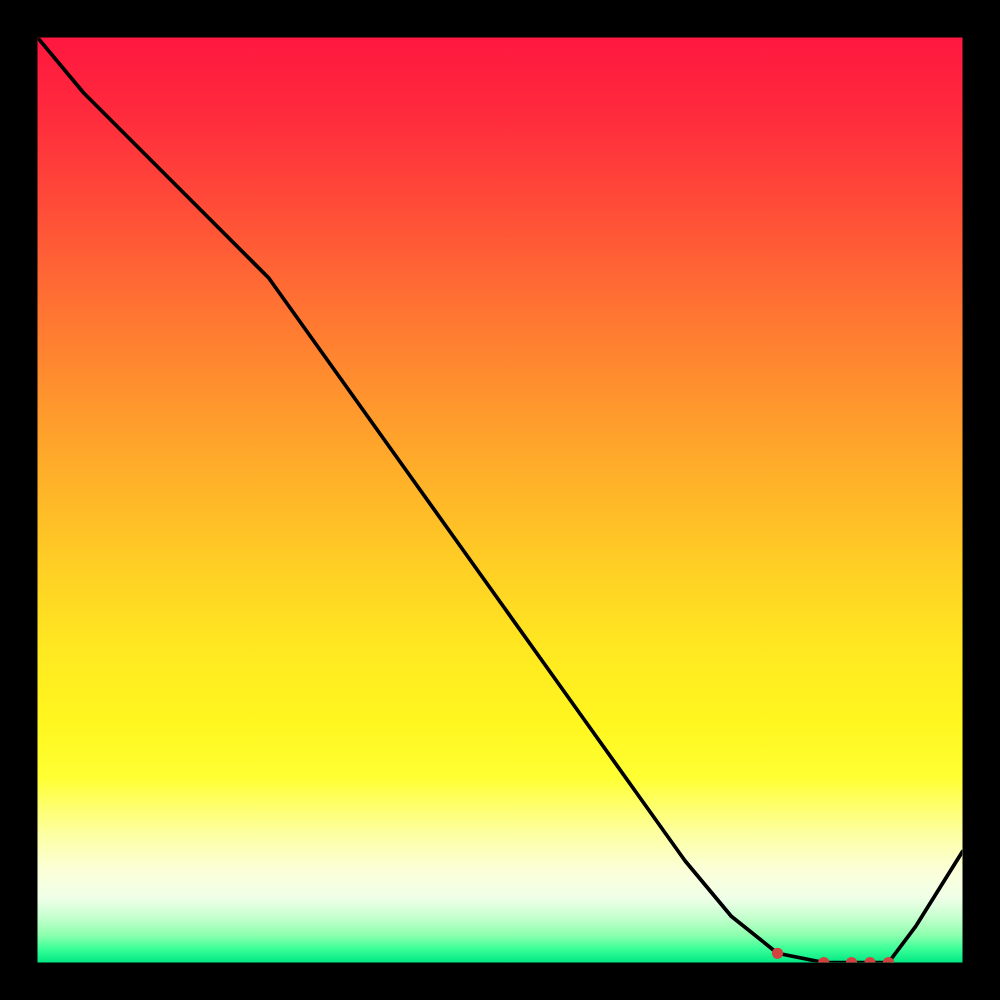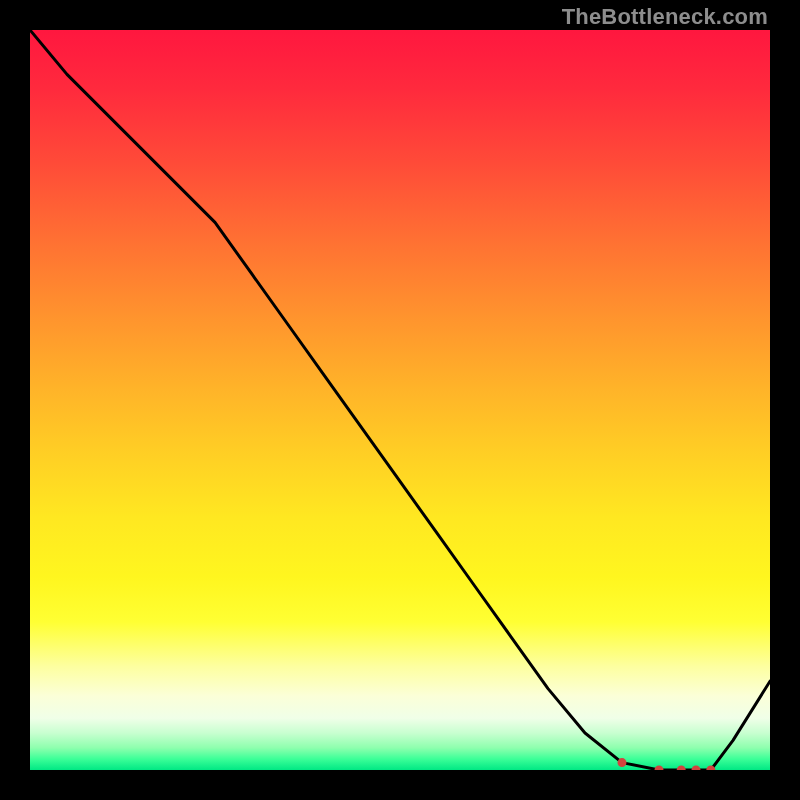--- a/index.html
+++ b/index.html
@@ -59,21 +59,20 @@
     font-weight: 600;
     color: #8d8d8d;
     letter-spacing: 0.2px;
     user-select: none;
   }
 </style>
 </head>
 <body>
 <div class="frame">
 
-  <div class="watermark">TheBottleneck.com</div>
 
   <div class="plot-area">
     <svg class="plot-svg" viewBox="0 0 740 740" preserveAspectRatio="none">
       <polyline id="curve" fill="none" stroke="#000000" stroke-width="3" stroke-linejoin="round" stroke-linecap="round" points="0.00,0.00 37.00,44.40 74.00,81.40 111.00,118.40 148.00,155.40 185.00,192.40 222.00,244.20 259.00,296.00 296.00,347.80 333.00,399.60 370.00,451.40 407.00,503.20 444.00,555.00 481.00,606.80 518.00,658.60 555.00,703.00 592.00,732.60 629.00,740.00 651.20,740.00 666.00,740.00 680.80,740.00 703.00,710.40 740.00,651.20"></polyline>
       <g id="markers">
           <circle cx="592.00" cy="732.60" r="4.5" fill="#d2433f"></circle>
           <circle cx="629.00" cy="740.00" r="4.5" fill="#d2433f"></circle>
           <circle cx="651.20" cy="740.00" r="4.5" fill="#d2433f"></circle>
           <circle cx="666.00" cy="740.00" r="4.5" fill="#d2433f"></circle>
           <circle cx="680.80" cy="740.00" r="4.5" fill="#d2433f"></circle>

